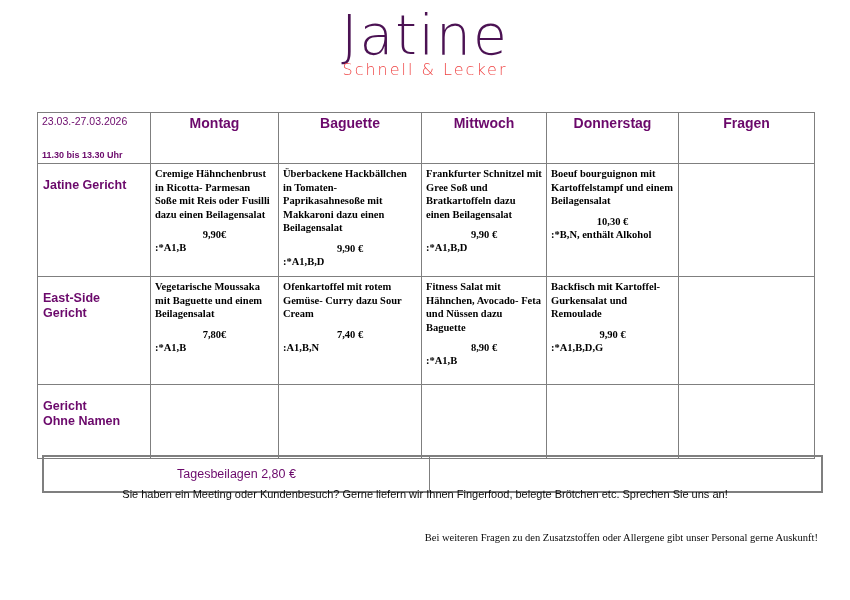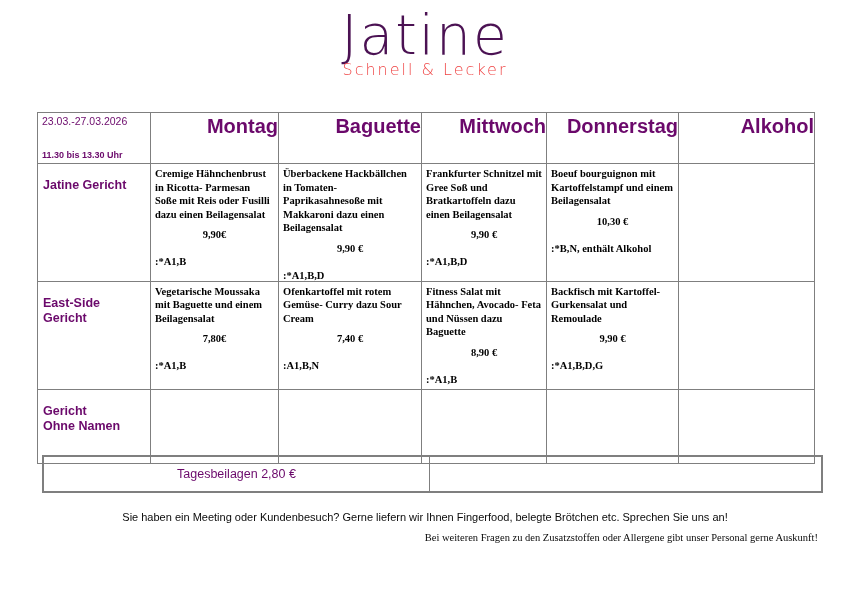--- a/index.html
+++ b/index.html
@@ -33,22 +33,22 @@
     border-collapse: collapse;
     table-layout: fixed;
   }
   table.menu td, table.menu th { border: 1px solid #7f7f7f; vertical-align: top; }
 
   tr.header-row { height: 30px; }
   .date-cell { text-align: left; padding: 2px 4px; vertical-align: top; }
   .date-range  { color: #6b096b; font-size: 10.5px; font-weight: 400; line-height: 12px; }
   .time-range  { color: #6b096b; font-size: 9px; font-weight: 700; line-height: 11px; margin-top: 23px; }
   th.day-cell {
-    color: #6b096b; font-size: 20px; font-weight: 700;
-    text-align: right; vertical-align: middle; padding-top: 2px;
+    color: #6b096b; font-size: 14px; font-weight: 700;
+    text-align: center; vertical-align: middle; padding-top: 2px;
   }
 
   td.row-label {
     color: #6b096b; font-size: 12.5px; font-weight: 700;
     padding: 14px 4px 0 5px; white-space: pre-line; line-height: 15px;
   }
   tr.dish-row-1 { height: 113px; }
   tr.dish-row-2 { height: 108px; }
   tr.dish-row-3 { height: 74px; }
 
@@ -59,40 +59,40 @@
     min-height: 54px;
   }
   .dish-price {
     font-family: "Liberation Serif", serif;
     font-weight: 700; font-size: 10.5px; color: #000;
     text-align: center; margin-top: 8px; min-height: 13px;
   }
   .dish-allergens {
     font-family: "Liberation Serif", serif;
     font-weight: 700; font-size: 10.5px; color: #000;
-    text-align: left; margin-top: 14px;
+    text-align: left; margin-top: 0;
   }
 
   
   .extras {
     position: absolute; left: 42px; top: 455px;
     width: 781px; height: 38px;
     border: 2px solid #7f7f7f;
     display: flex;
   }
   .extras-cell {
     display: flex; align-items: center; justify-content: center;
     color: #6b096b; font-size: 12.5px; font-weight: 400;
   }
   .extras-cell.left  { width: 386px; border-right: 1px solid #7f7f7f; }
   .extras-cell.right { flex: 1; }
 
   
   .footer-line1 {
-    position: absolute; top: 511px; left: 0; width: 100%;
+    position: absolute; top: 488px; left: 0; width: 100%;
     text-align: center; color: #0a0a0a; font-size: 11px;
     font-family: "Liberation Sans", sans-serif;
   }
   .footer-line2 {
     position: absolute; top: 532px; right: 32px;
     text-align: right; color: #0a0a0a; font-size: 10.5px;
     font-family: "Liberation Serif", serif;
   }
 </style>
 </head>
@@ -115,21 +115,21 @@
   <tbody>
       <tr class="header-row">
     <th class="date-cell">
       <div class="date-range">23.03.-27.03.2026</div>
       <div class="time-range">11.30 bis 13.30 Uhr</div>
     </th>
     <th class="day-cell">Montag</th>
     <th class="day-cell">Baguette</th>
     <th class="day-cell">Mittwoch</th>
     <th class="day-cell">Donnerstag</th>
-    <th class="day-cell">Alkohol</th>
+    <th class="day-cell">Fragen</th>
   </tr>
 
   <tr class="dish-row-1">
     <td class="row-label">Jatine Gericht</td>
     <td class="dish-cell">
       <div class="dish-desc">Cremige Hähnchenbrust in Ricotta- Parmesan Soße mit Reis oder Fusilli dazu einen Beilagensalat</div>
       <div class="dish-price">9,90€</div>
       <div class="dish-allergens">:*A1,B</div>
     </td>
     <td class="dish-cell">

